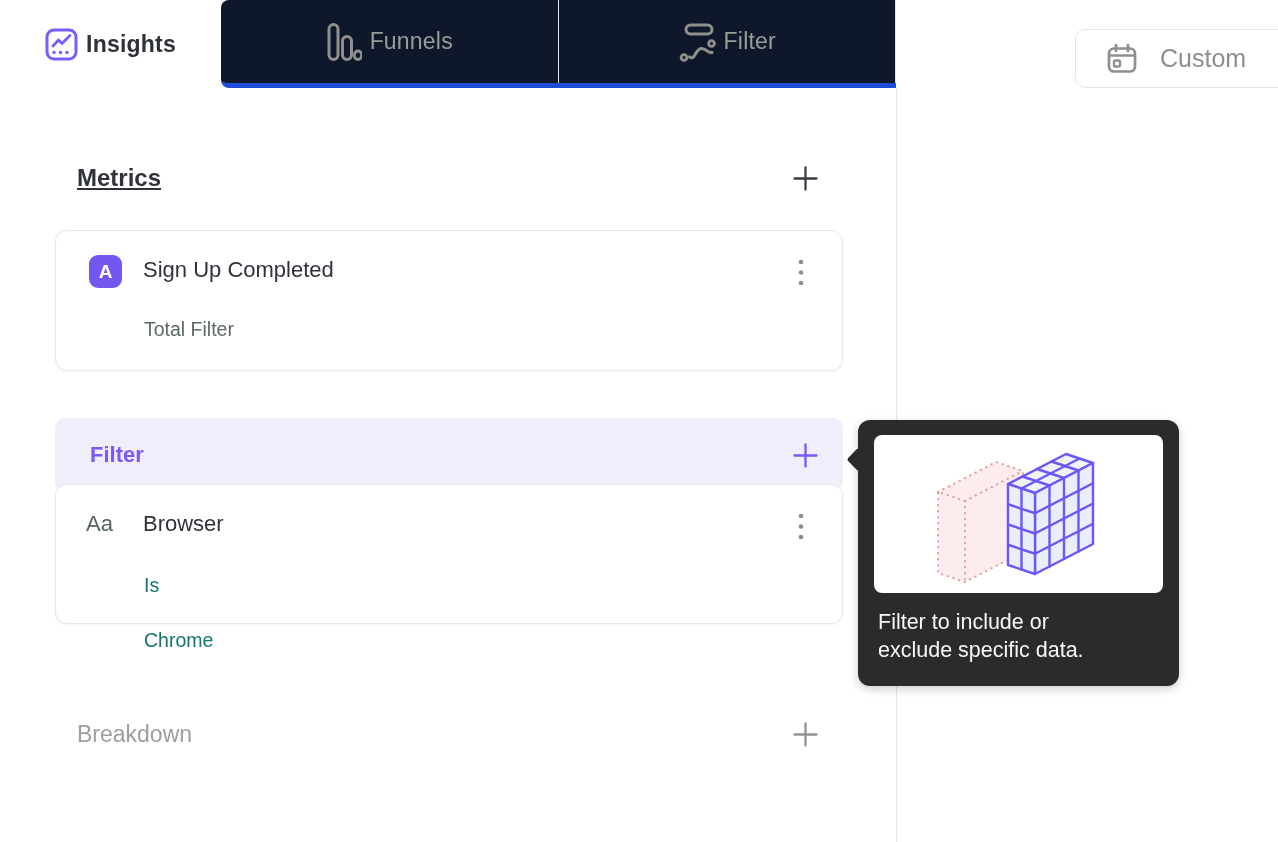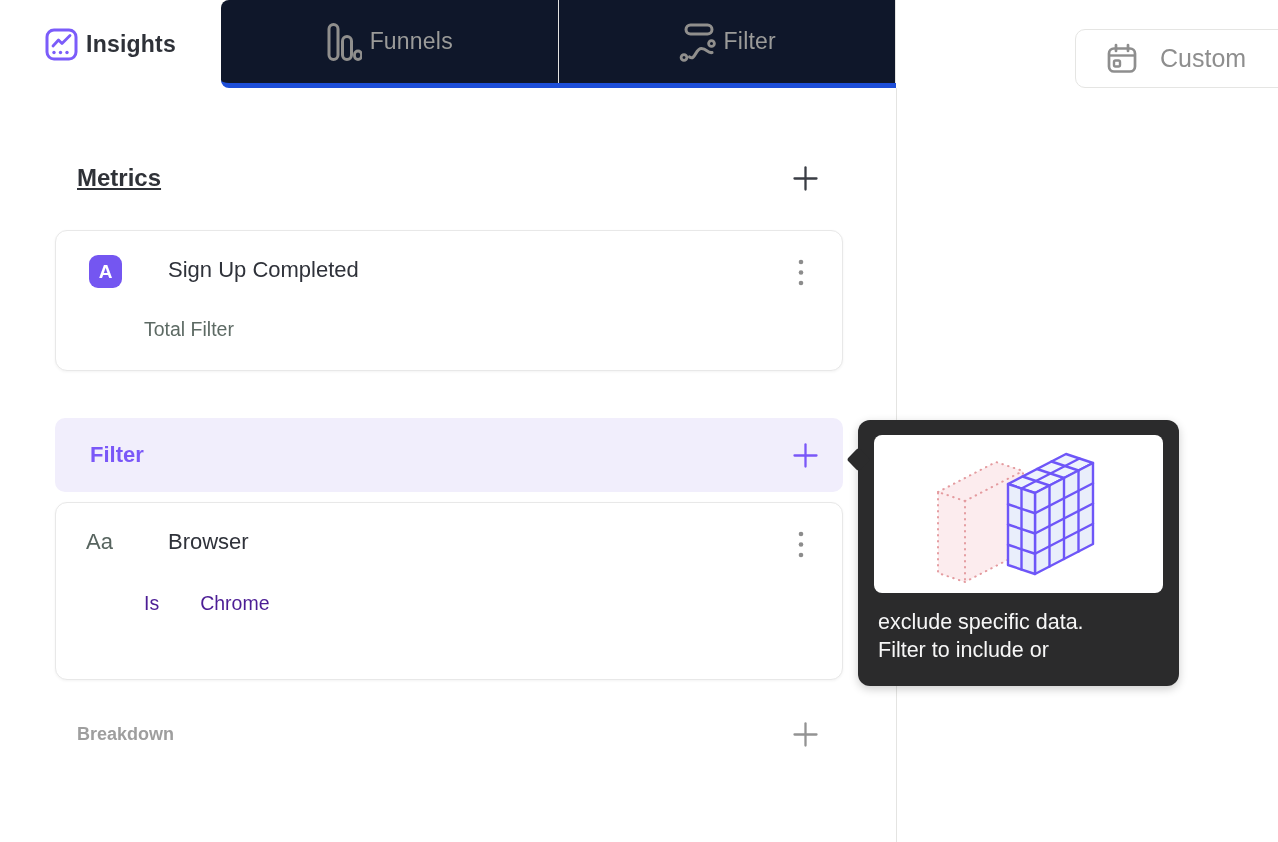--- a/index.html
+++ b/index.html
@@ -28,37 +28,37 @@
     display:flex; align-items:center; gap:22px; padding-left:30px; cursor:pointer; }
   .custom-btn span { font-size:25px; color:#8e8e8e; }
 
   
   .section-row { position:absolute; left:55px; width:788px; height:40px;
     display:flex; align-items:center; justify-content:space-between;
     padding:0 23px 0 22px; }
   .section-row.metrics { top:158px; }
   .section-row.breakdown { top:714px; }
   .heading-dark { font-size:24px; font-weight:700; color:#2f3238;text-decoration:underline; }
-  .heading-gray { font-size:18px; font-weight:700; color:#9e9e9e; }
+  .heading-gray { font-size:23px; font-weight:400; color:#9e9e9e; }
   .plus-btn { width:30px; height:30px; display:flex; align-items:center; justify-content:center; cursor:pointer; }
 
   
   .card { position:absolute; left:55px; width:788px; background:#fff;
     border:1px solid #e8e8e8; border-radius:12px;
     box-shadow:0 1px 3px rgba(0,0,0,0.05); cursor:pointer; }
   .card.metric { top:230px; height:141px; }
-  .card.browser { top:502px; height:178px;padding-left:24px; }
+  .card.browser { top:484px; height:140px;padding-left:24px; }
   .badge-a { position:absolute; left:33px; top:24px; width:33px; height:33px;
     background:#7456f1; border-radius:9px; color:#fff; font-size:19px; font-weight:700;
     display:flex; align-items:center; justify-content:center; }
   .aa-glyph { position:absolute; left:30px; top:26px; font-size:22px; font-weight:500; color:#57645f; }
-  .card-title { position:absolute; left:87px; top:26px; font-size:22px; font-weight:500; color:#2f323a;margin-left:25px; }
+  .card-title { position:absolute; left:87px; top:26px; font-size:22px; font-weight:500; color:#2f323a; }
   .card-sub { position:absolute; left:88px; top:87px; font-size:19.5px; color:#5d6a64; }
-  .cond-row { position:absolute; left:88px; top:89px; display:flex; gap:41px;
-    font-size:19.5px; color:#4c1d95; }
+  .cond-row { position:absolute; left:88px; top:89px; display:flex; gap:32px;
+    font-size:19.5px; color:#0f766e;flex-direction:column; }
   .kebab-btn { position:absolute; right:28px; top:24px; width:26px; height:36px;
     display:flex; align-items:center; justify-content:center; cursor:pointer; }
 
   
   .filter-row { position:absolute; left:55px; top:418px; width:788px; height:74px;
     background:#f1eefc; border-radius:10px;
     display:flex; align-items:center; justify-content:space-between;
     padding:0 23px 0 35px; cursor:pointer; }
   .filter-label { font-size:22px; font-weight:700; color:#7a57f8; }
 
@@ -206,18 +206,18 @@
             <path d="M175.5,50.5 L175.5,131.5 M190,43 L190,124 M204.5,35.5 L204.5,116.5"></path>
             <path d="M161,78.25 L219,48.25 M161,98.5 L219,68.5 M161,118.75 L219,88.75"></path>
 
             <path d="M147.5,53.5 L147.5,134.5"></path>
             <path d="M161,78.25 L134,69.25 M161,98.5 L134,89.5 M161,118.75 L134,109.75"></path>
           </g>
         </g>
       </svg>
     </div>
     <div class="tooltip-text">
+      <div>Filter to include or</div>
       <div>exclude specific data.</div>
-      <div>Filter to include or</div>
     </div>
   </div>
 
 </div>
 
 </body></html>

